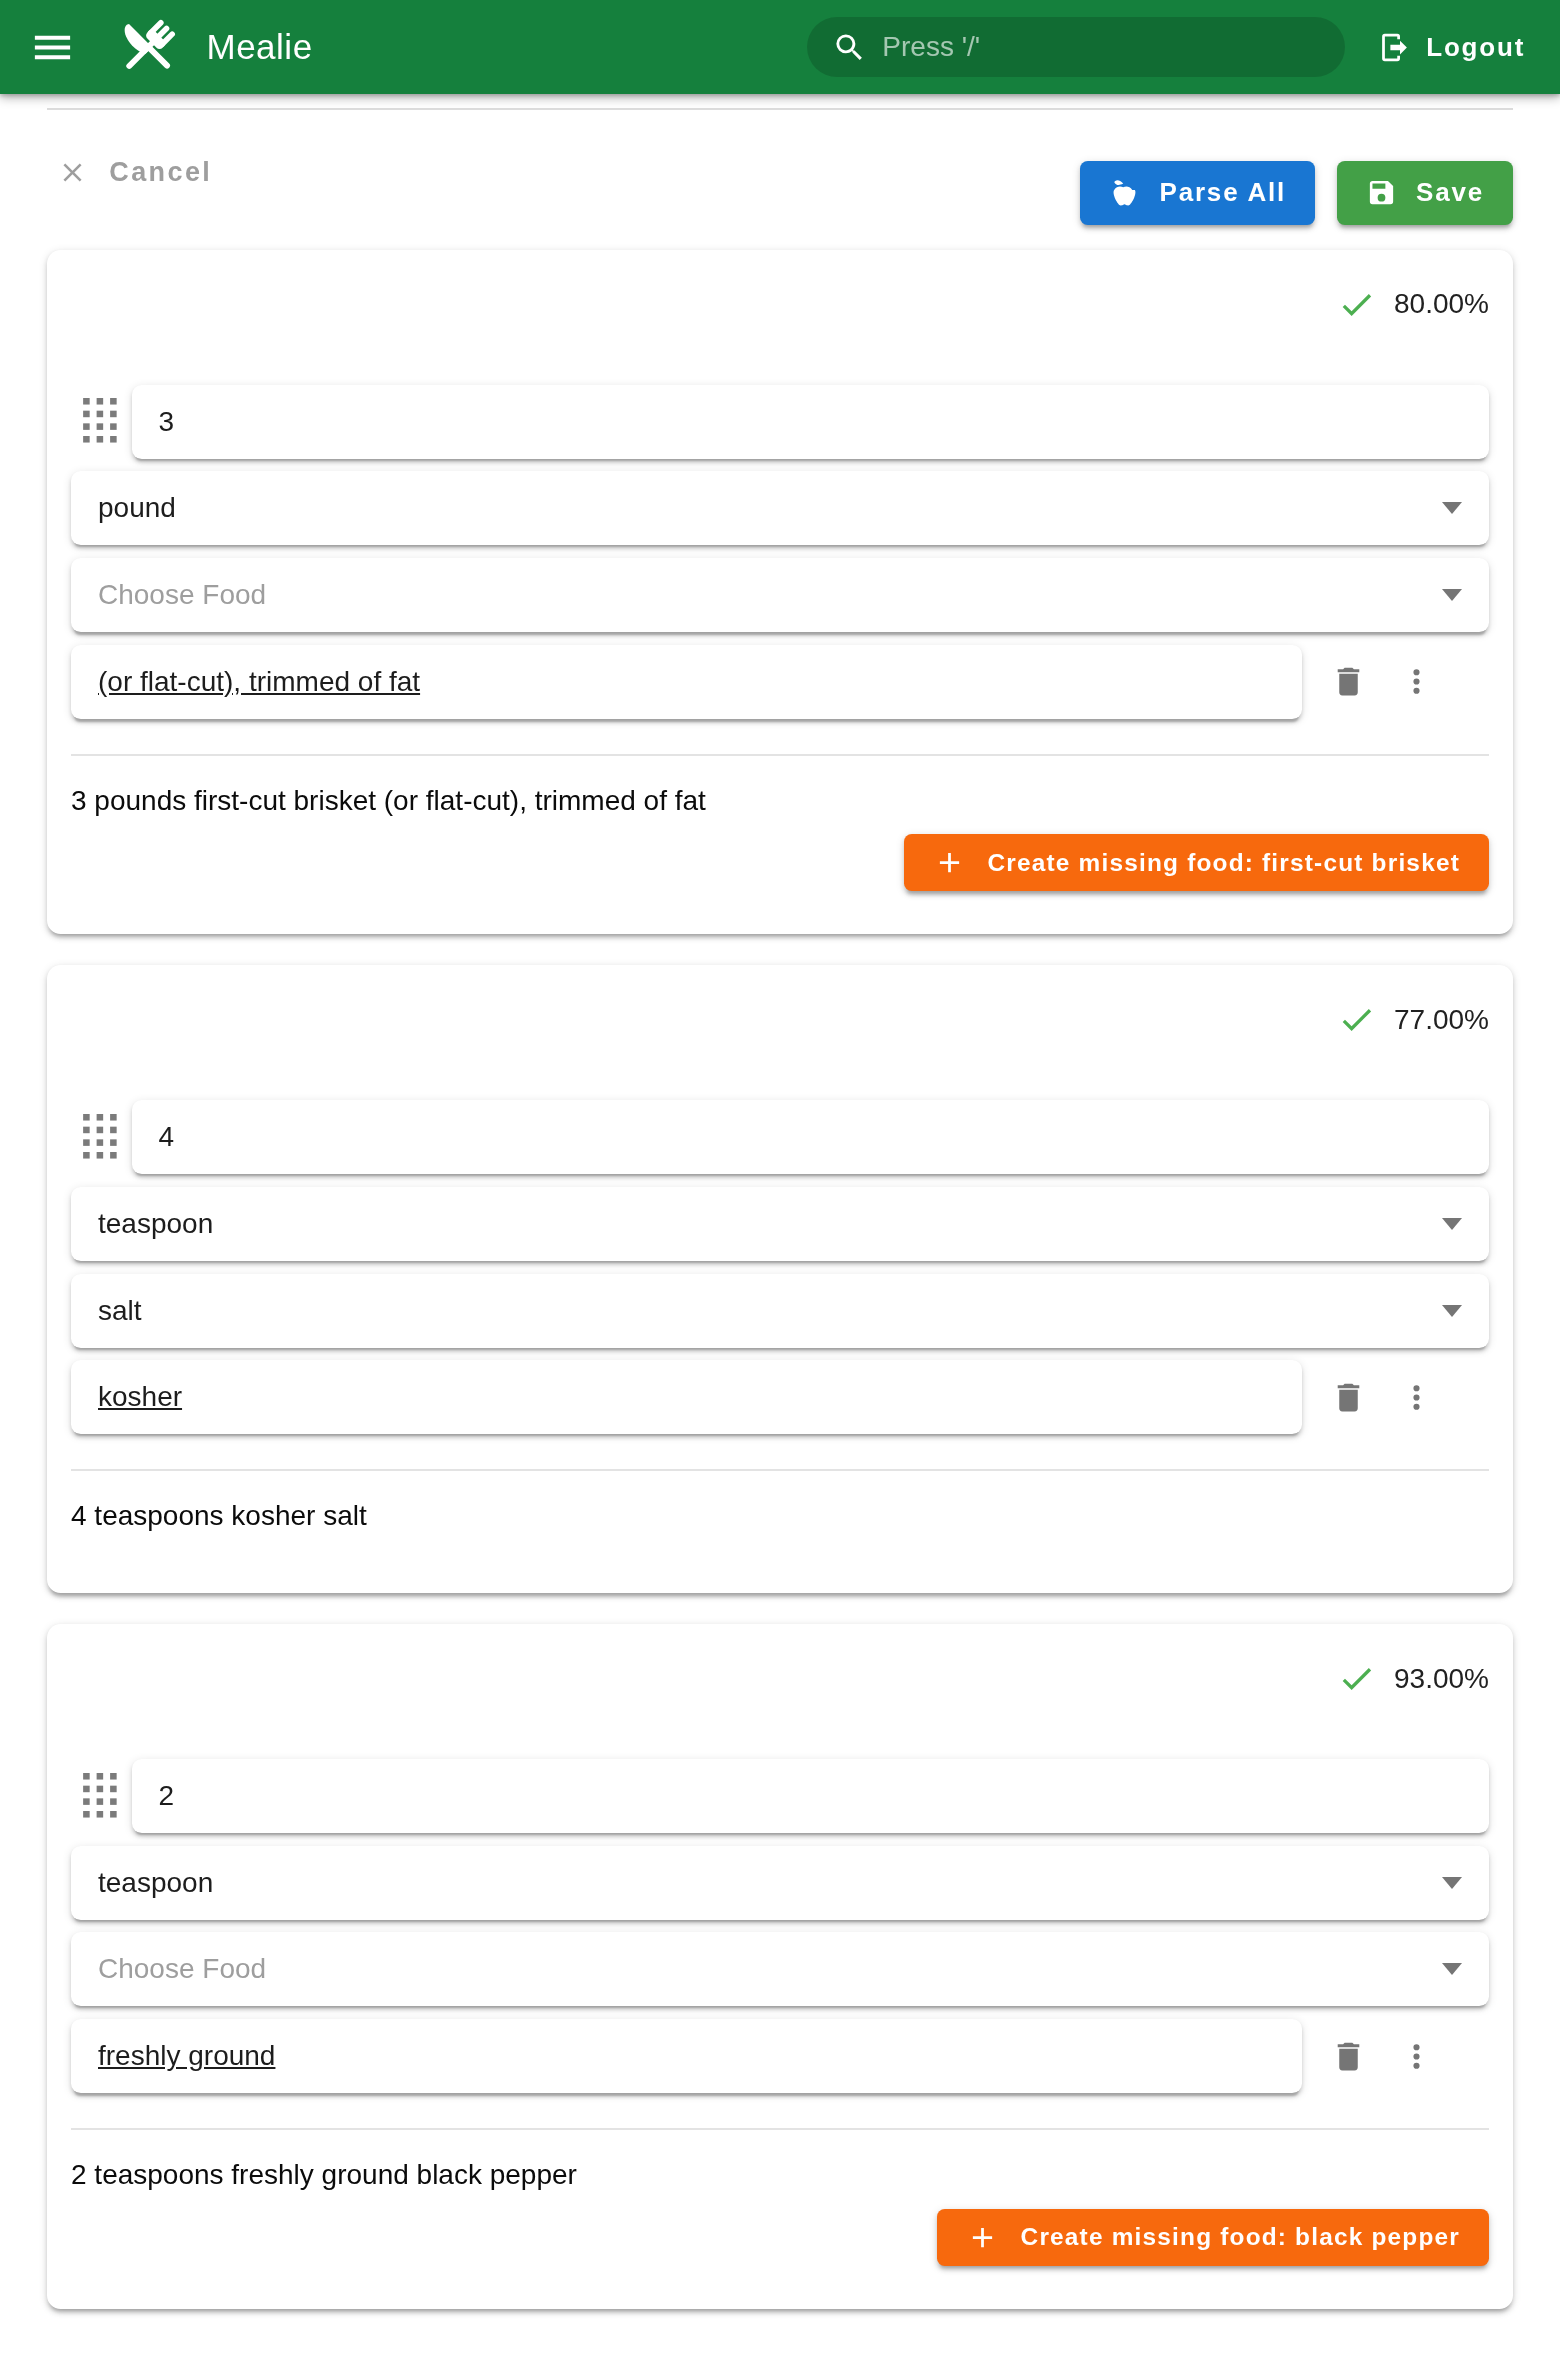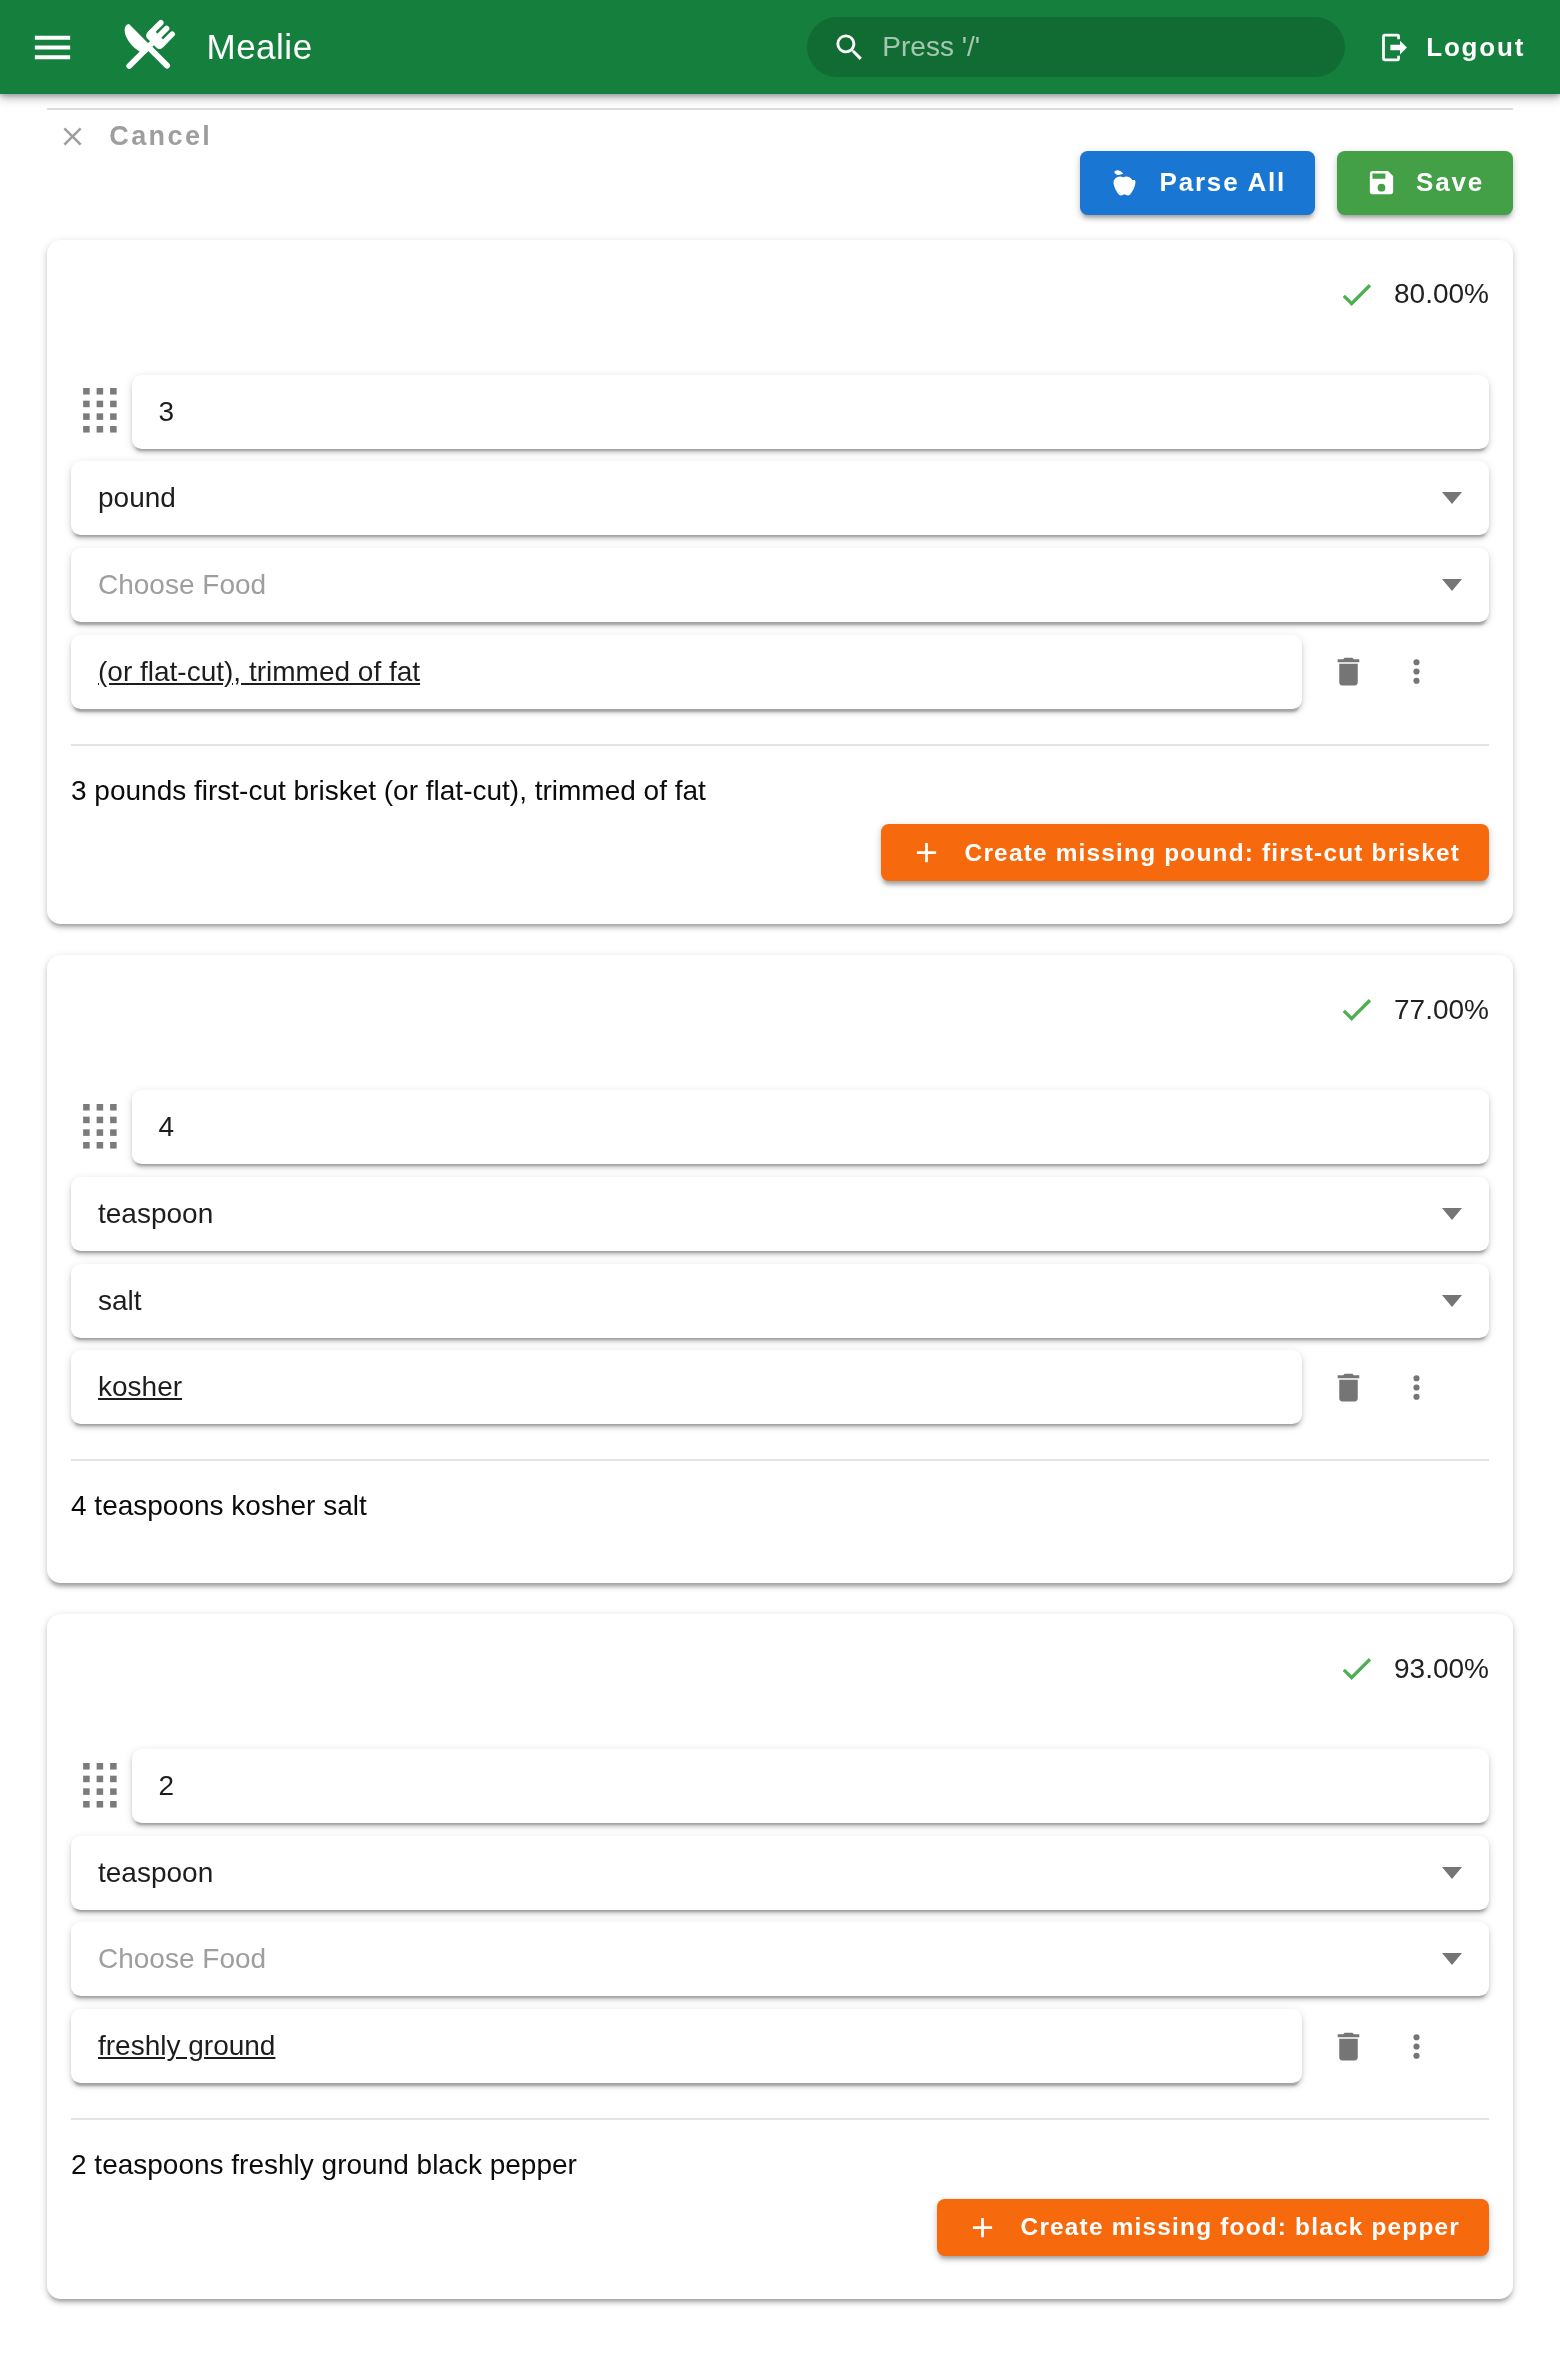--- a/index.html
+++ b/index.html
@@ -26,22 +26,22 @@
   .search-ph{color:rgba(255,255,255,.62);font-size:28px;margin-left:15.6px;}
   .logout{
     background:none;border:none;cursor:pointer;display:flex;align-items:center;
     margin-left:27px;color:#fff;font-size:26px;font-weight:bold;letter-spacing:1.8px;
     font-family:inherit;padding:9.8px 5.9px;
   }
   .logout span{margin-left:15.6px;}
   
   .content{margin:13.7px 47px 0;}
   .toolbar{
-    border-top:2.9px solid #DCDCDC;padding-top:0;
-    display:flex;align-items:flex-start;justify-content:space-between;
+    border-top:2.9px solid #DCDCDC;padding-top:10px;
+    display:flex;align-items:center;justify-content:space-between;
   }
   .cancel{
     background:none;border:none;cursor:pointer;display:flex;align-items:center;
     color:#9E9E9E;font-size:27px;font-weight:bold;letter-spacing:2.4px;
     font-family:inherit;padding:11.7px 9.8px;
   }
   .cancel span{margin-left:21.5px;}
   .toolbar-actions{display:flex;align-items:center;gap:21.5px;}
   .btn{
     border:none;cursor:pointer;display:flex;align-items:center;height:64px;
@@ -227,21 +227,21 @@
     </div>
 
     <hr class="divider">
     <p class="parsed">3 pounds first-cut brisket (or flat-cut), trimmed of fat</p>
 
     <div class="missing-row">
       <button class="missing-btn">
         <svg width="33" height="33" viewBox="0 0 24 24">
           <path fill="#ffffff" d="M19,13H13V19H11V13H5V11H11V5H13V11H19V13Z"></path>
         </svg>
-        <span>Create missing pound: first-cut brisket</span>
+        <span>Create missing food: first-cut brisket</span>
       </button>
     </div>
   </section>
 
   <section class="card">
     <div class="confidence">
       <svg width="39" height="39" viewBox="0 0 24 24">
         <path fill="#4CAF50" d="M21,7L9,19L3.5,13.5L4.91,12.09L9,16.17L19.59,5.59L21,7Z"></path>
       </svg>
       <span class="conf-text">77.00%</span>

